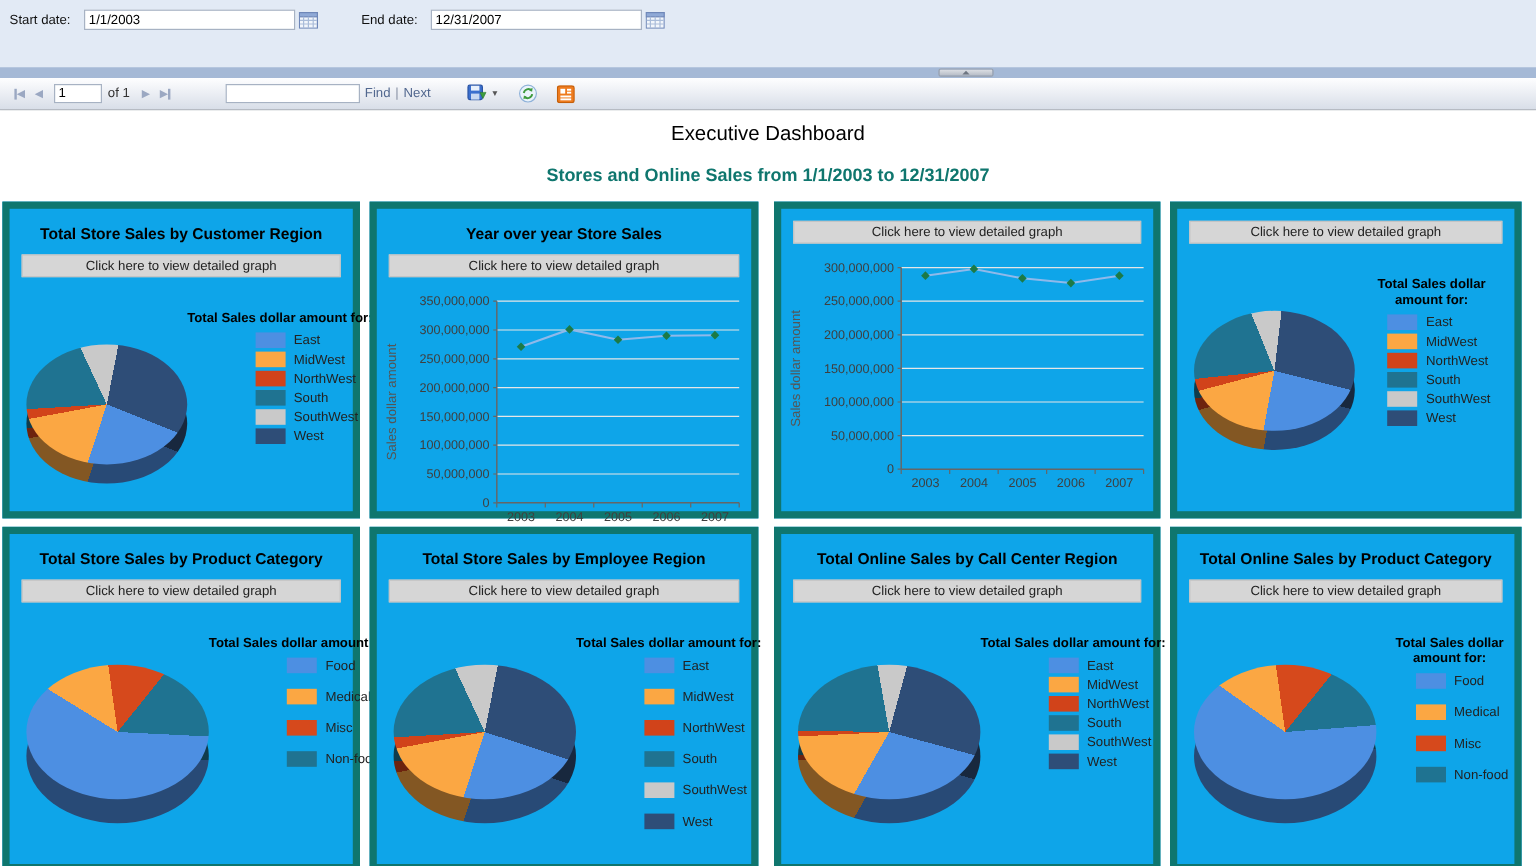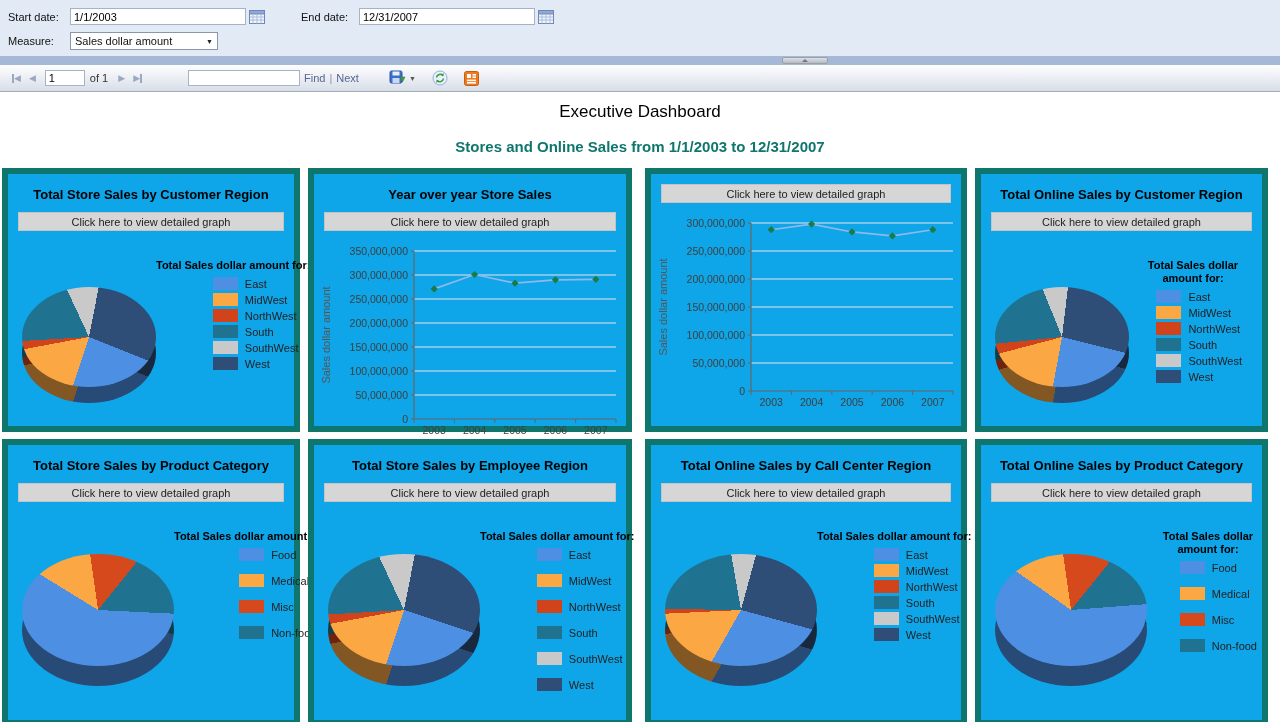--- a/index.html
+++ b/index.html
@@ -115,27 +115,20 @@
           <rect x="0.5" y="1.5" width="15" height="3.5" fill="#8FA9D6" stroke="#6E87B8"></rect>
           <g stroke="#A9BCD9">
             <line x1="4" y1="5" x2="4" y2="14.5"></line>
             <line x1="8" y1="5" x2="8" y2="14.5"></line>
             <line x1="12" y1="5" x2="12" y2="14.5"></line>
             <line x1="1" y1="8" x2="15" y2="8"></line>
             <line x1="1" y1="11" x2="15" y2="11"></line>
           </g>
         </svg>
     </span>
-  </div>
-  <div class="param-row">
-    <span class="param-label lbl-measure">Measure:</span>
-    <div class="fake-select">
-      <span class="sel-text">Sales dollar amount</span>
-      <span class="sel-arrow">▼</span>
-    </div>
   </div>
 </div>
 
 <div class="splitter">
   <div class="split-handle">
     <span class="split-arrow"></span>
   </div>
 </div>
 
 <div class="toolbar">
@@ -328,21 +321,20 @@
             <text x="120.2" y="193" text-anchor="middle" font-size="10.5" fill="#3F3F3F">2003</text>
             <text x="160.6" y="193" text-anchor="middle" font-size="10.5" fill="#3F3F3F">2004</text>
             <text x="201" y="193" text-anchor="middle" font-size="10.5" fill="#3F3F3F">2005</text>
             <text x="241.4" y="193" text-anchor="middle" font-size="10.5" fill="#3F3F3F">2006</text>
             <text x="281.79999999999995" y="193" text-anchor="middle" font-size="10.5" fill="#3F3F3F">2007</text>
             <text x="16" y="94" text-anchor="middle" font-size="11" fill="#555" transform="rotate(-90 16 94)">Sales dollar amount</text>
           </svg>
       </div>
 
       <div class="panel p3">
-        <div class="panel-title">Total Online Sales by Customer Region</div>
         <div class="detail-button">Click here to view detailed graph</div>
         <div class="panel-body">
           <div class="pie3d">
               <div class="pie-side" style="background: conic-gradient(from -22deg, rgb(201, 201, 201) 0%, rgb(201, 201, 201) 8%, rgb(46, 77, 119) 8%, rgb(46, 77, 119) 35%, rgb(77, 143, 226) 35%, rgb(77, 143, 226) 59%, rgb(251, 167, 67) 59%, rgb(251, 167, 67) 77%, rgb(209, 67, 26) 77%, rgb(209, 67, 26) 79.5%, rgb(31, 115, 145) 79.5%, rgb(31, 115, 145) 100%);"></div>
               <div class="pie-top" style="background: conic-gradient(from -22deg, rgb(201, 201, 201) 0%, rgb(201, 201, 201) 8%, rgb(46, 77, 119) 8%, rgb(46, 77, 119) 35%, rgb(77, 143, 226) 35%, rgb(77, 143, 226) 59%, rgb(251, 167, 67) 59%, rgb(251, 167, 67) 77%, rgb(209, 67, 26) 77%, rgb(209, 67, 26) 79.5%, rgb(31, 115, 145) 79.5%, rgb(31, 115, 145) 100%);"></div>
             </div>
           <div class="legend narrow">
             <div class="legend-title">Total Sales dollar amount for:</div>
             <div class="legend-items">
                 <div class="legend-item">

